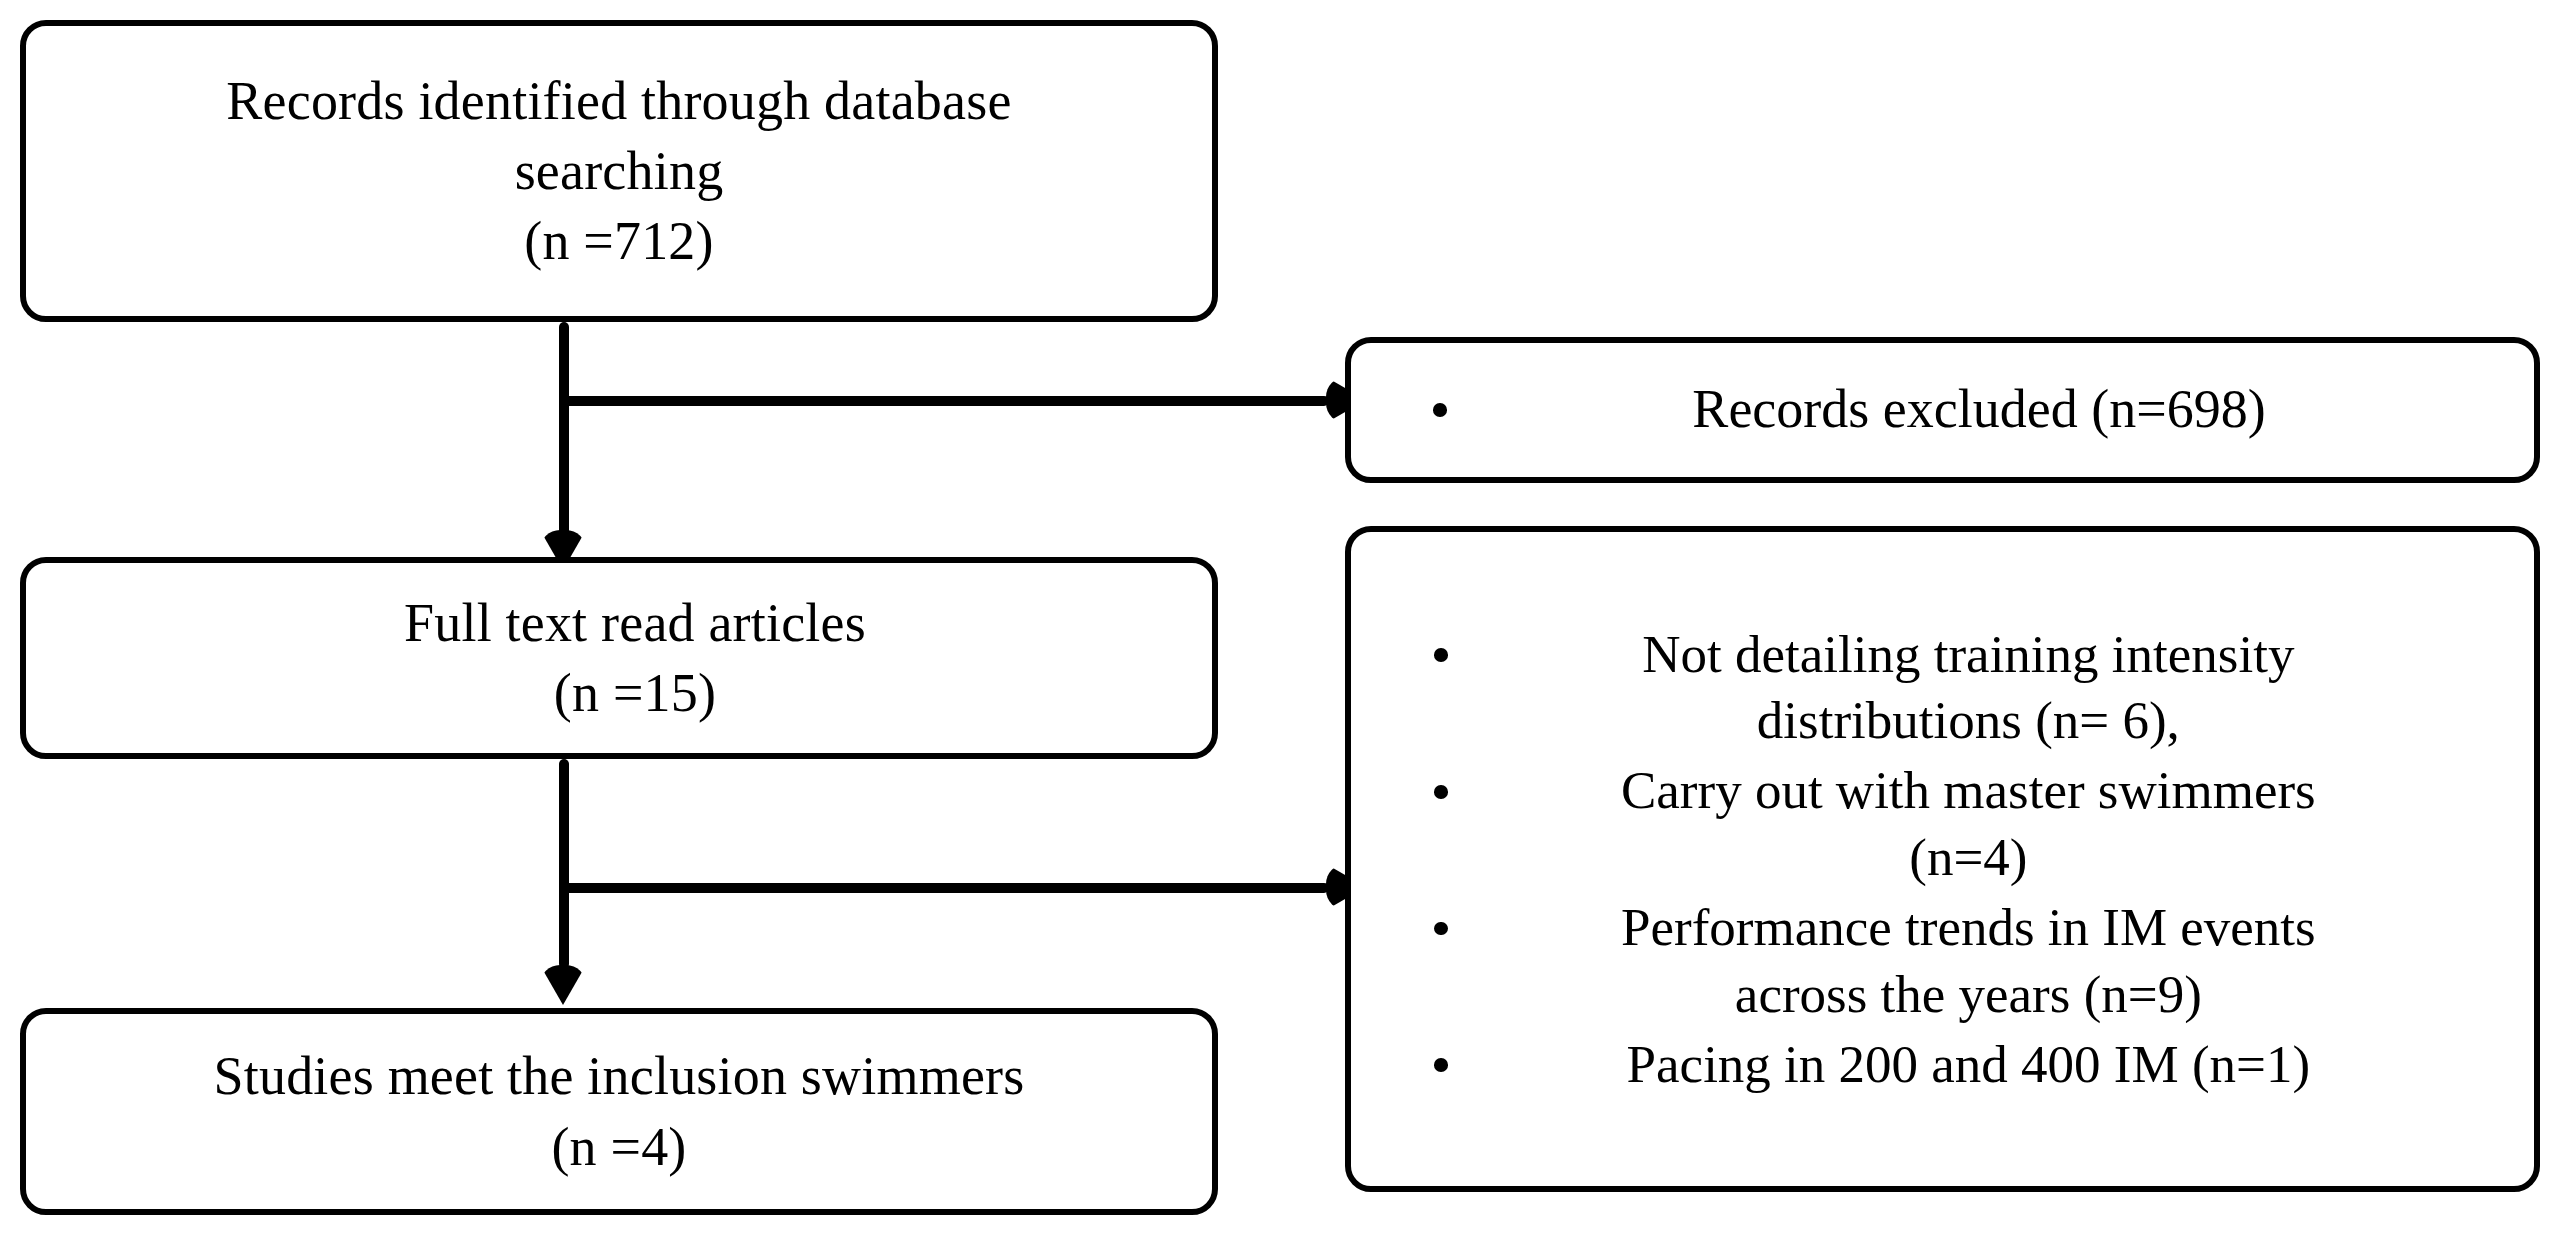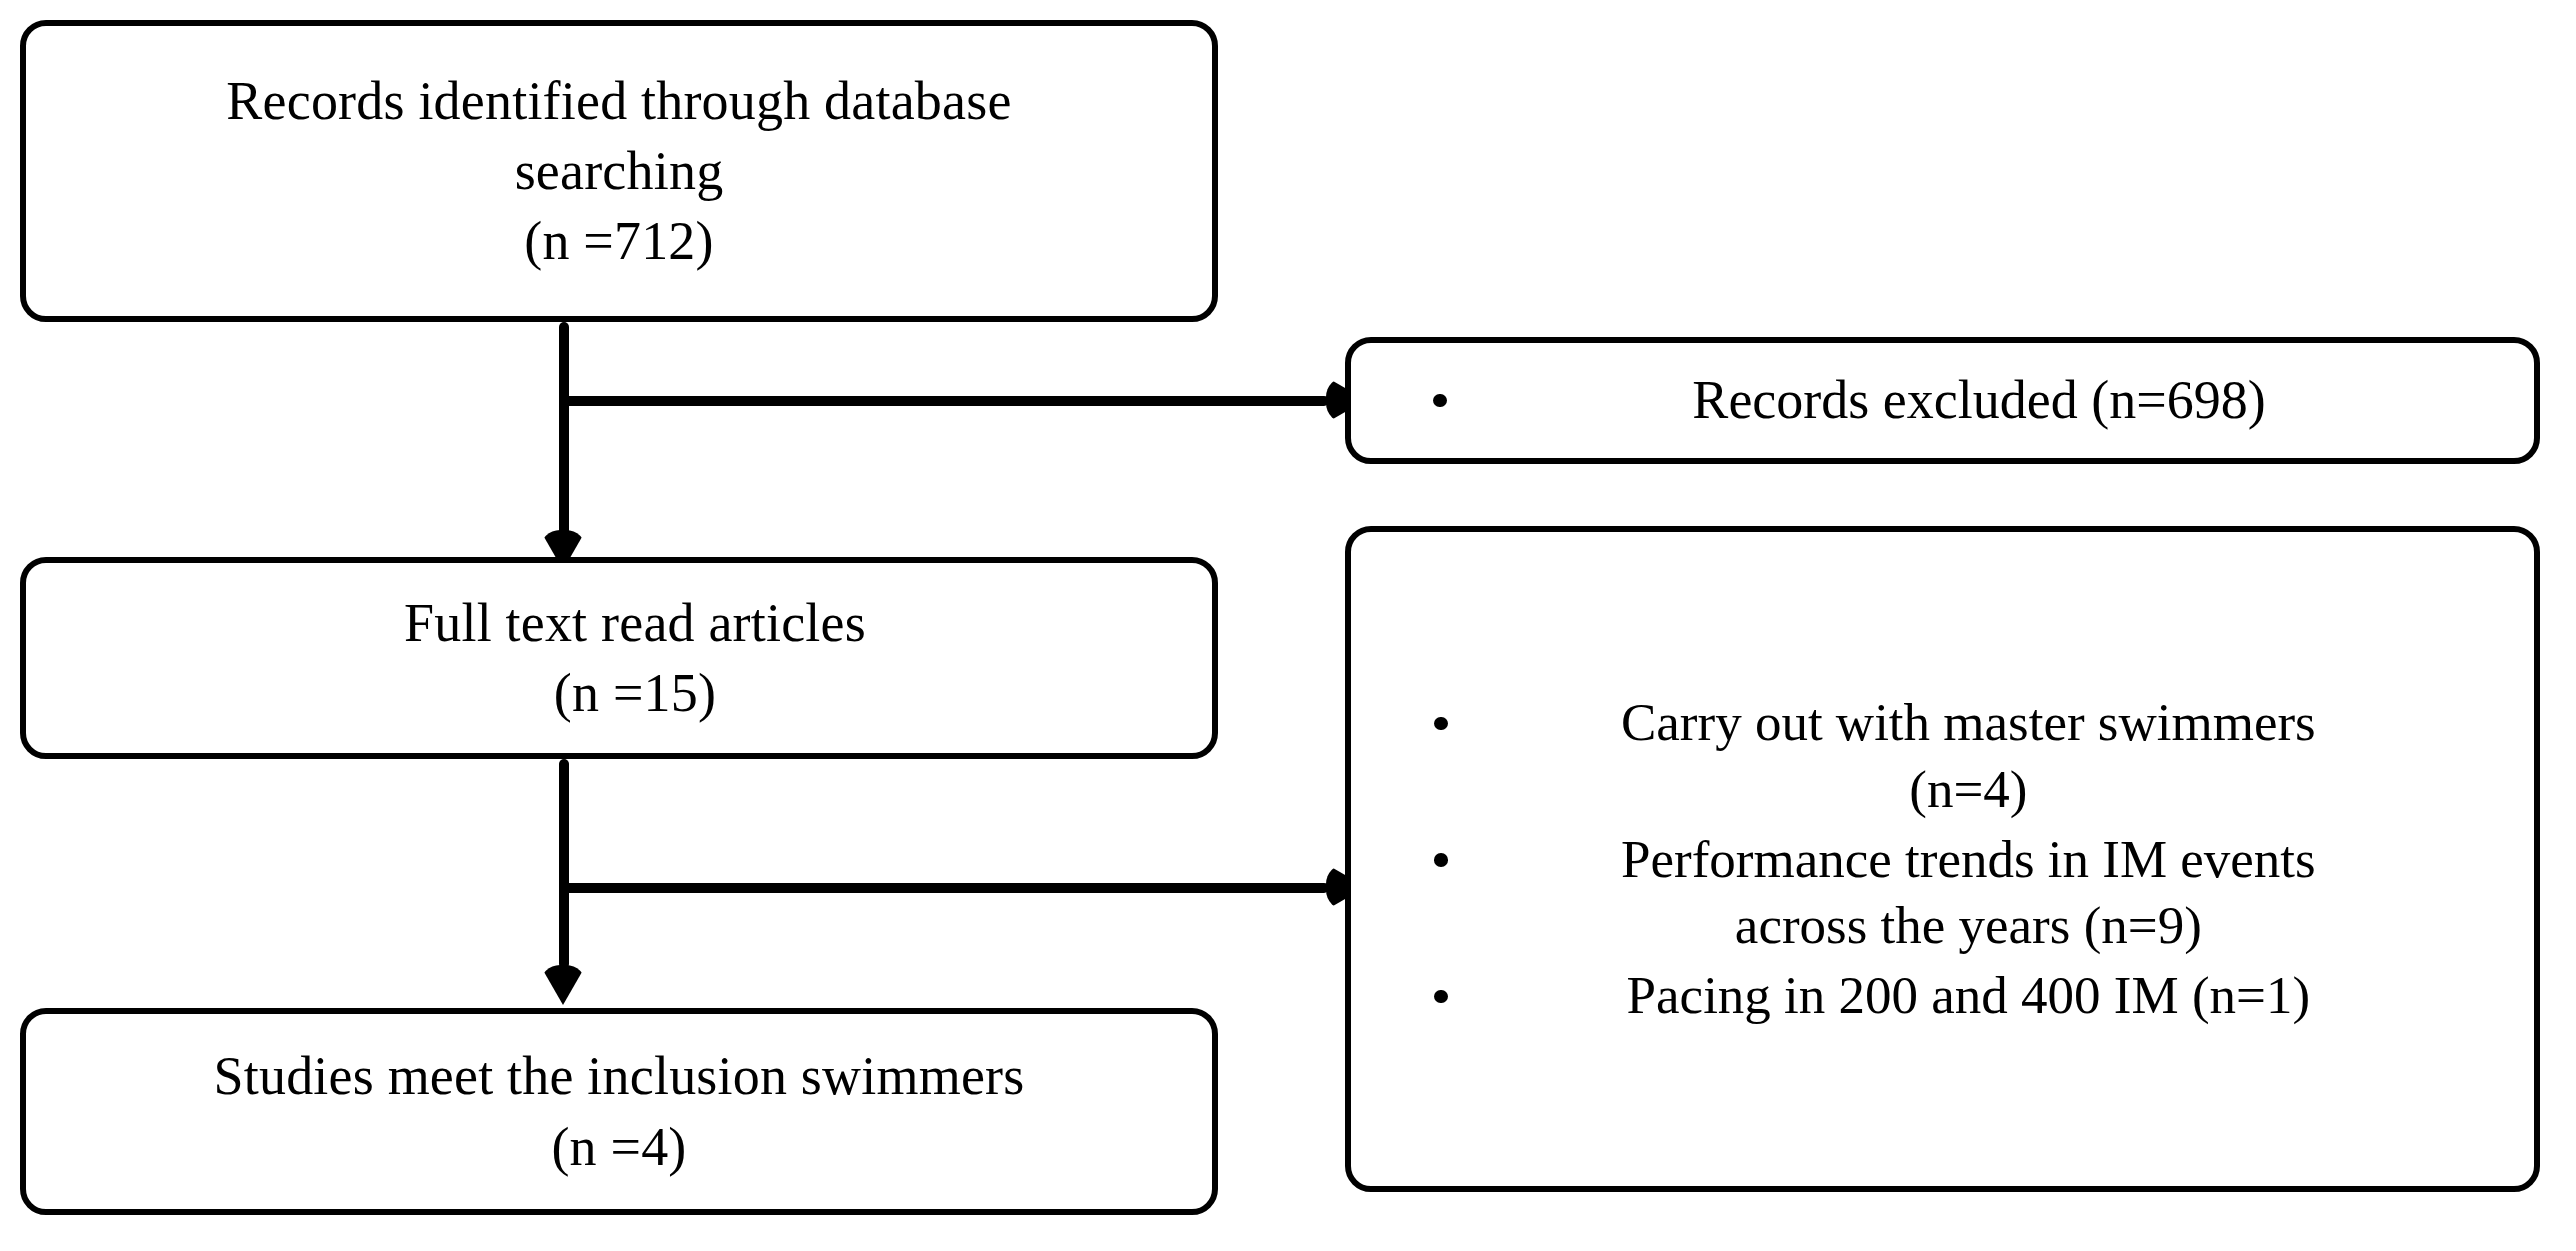--- a/index.html
+++ b/index.html
@@ -35,21 +35,21 @@
     font-size:54px;
     letter-spacing:0.2px;
   }
 
   
   #node-identified { left:20px;  top:20px;   width:1198px; height:302px; }
   #node-fulltext   { left:20px;  top:557px;  width:1198px; height:202px;padding-left:32px; }
   #node-included   { left:20px;  top:1008px; width:1198px; height:207px; }
 
   
-  #node-excluded   { left:1345px; top:337px; width:1195px; height:127px;
+  #node-excluded   { left:1345px; top:337px; width:1195px; height:146px;
                      justify-content:center; }
   #node-reasons    { left:1345px; top:526px; width:1195px; height:666px;
                      justify-content:center; padding:9px 23.6px 9px 16.3px; }
 
   
   ul.bullets {
     list-style:none;
     width:100%;
   }
   ul.bullets > li {
@@ -149,20 +149,25 @@
         <span class="dot"></span>
         <span class="txt">Records excluded (n=698)</span>
       </li>
     </ul>
   </div>
 
   <div class="node" id="node-reasons">
     <ul class="bullets">
       <li>
         <span class="dot"></span>
+        <span class="txt">Not detailing training intensity</span>
+        <span class="txt">distributions (n= 6),</span>
+      </li>
+      <li>
+        <span class="dot"></span>
         <span class="txt">Carry out with master swimmers</span>
         <span class="txt">(n=4)</span>
       </li>
       <li>
         <span class="dot"></span>
         <span class="txt">Performance trends in IM events</span>
         <span class="txt">across the years (n=9)</span>
       </li>
       <li>
         <span class="dot"></span>

